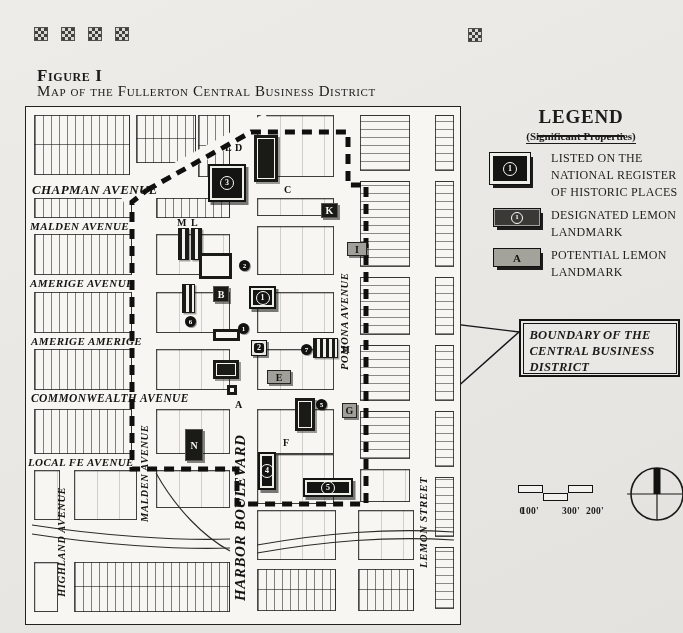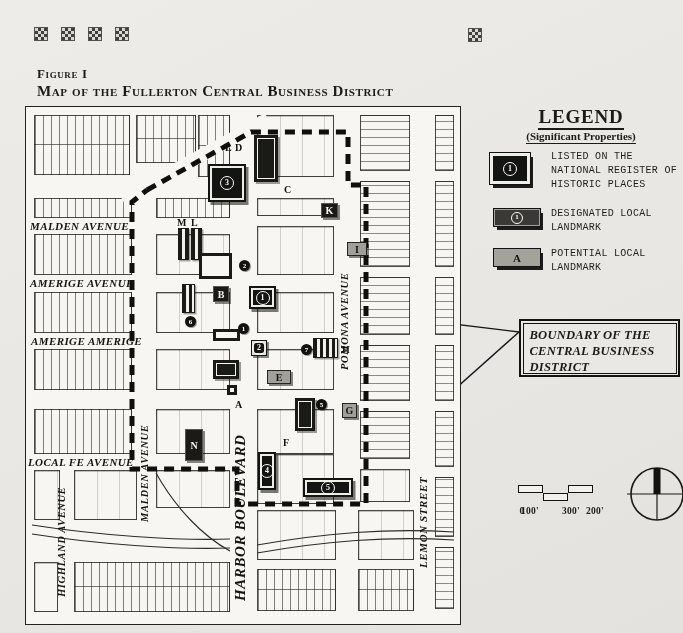--- a/index.html
+++ b/index.html
@@ -8,22 +8,22 @@
     background:linear-gradient(155deg,#edece8 0%,#e8e7e3 55%,#e3e2de 100%);
     font-family:"Liberation Serif",serif;color:#1b1b19;
   }
   .abs{position:absolute;}
   .smallcaps{font-variant:small-caps;}
   
   .ornament{position:absolute;width:12px;height:12px;
     background:conic-gradient(#33322f 25%,#d8d7d3 0 50%,#33322f 0 75%,#d8d7d3 0);
     background-size:6px 6px;border:1px solid #44433f;opacity:.92;}
   
-  #fig-label{left:37px;top:66px;font-size:13px;letter-spacing:.6px;font-weight:600;}
-  #fig-title{left:37px;top:83px;font-size:15px;letter-spacing:.6px;font-weight:700;}
+  #fig-label{left:37px;top:66px;font-size:17px;letter-spacing:.6px;font-weight:600;}
+  #fig-title{left:37px;top:83px;font-size:15px;letter-spacing:.6px;font-weight:400;}
   
   #map{left:25px;top:106px;width:434px;height:517px;background:#f7f6f2;
     border:1.6px solid #22221f;}
   #map-blocks,#map-streets,#map-landmarks{position:absolute;inset:0;}
   #map-svg{position:absolute;inset:0;width:434px;height:517px;}
   .block{position:absolute;border:1px solid rgba(30,30,27,.8);box-sizing:border-box;}
   .block.v{background-image:
      repeating-linear-gradient(90deg,rgba(30,30,27,.55) 0 1px,transparent 1px 8px),
      linear-gradient(transparent 0 48%,rgba(30,30,27,.6) 48% 50%,transparent 50%);}
   .block.h{background-image:
@@ -64,33 +64,33 @@
   .bldg-striped{border:1px solid #1a1a17;
     background:repeating-linear-gradient(90deg,#1a1a17 0 3px,#f1f0ec 3px 6px);
     box-shadow:1.5px 1.5px 0 rgba(15,15,13,.35);}
   
   #boundary{fill:none;stroke:#0f0f0d;stroke-width:5;stroke-dasharray:10 7;}
   #diag-road{stroke:#f7f6f2;stroke-width:13;}
   .rail{fill:none;stroke:#2c2b28;stroke-width:1.1;}
   
   #legend-title{left:519px;top:106px;width:124px;text-align:center;font-size:19px;
     font-weight:bold;letter-spacing:.8px;}
-  #legend-title span{border-bottom:2.4px solid #1b1b19;padding-bottom:1px;}
+  #legend-title span{border-bottom:2.4px solid #1b1b19;padding-bottom:8px;}
   #legend-sub{left:519px;top:130px;width:124px;text-align:center;font-size:11px;font-weight:bold;}
   #legend-sub span{border-bottom:1.6px solid #1b1b19;padding-bottom:1px;}
   .legend-icon{position:absolute;}
   .legend-icon .shadow{position:absolute;left:4px;top:5px;width:100%;height:100%;background:#1c1c1a;}
   .legend-icon .face{position:absolute;left:0;top:0;width:100%;height:100%;
     display:flex;align-items:center;justify-content:center;border:1px solid #111;}
   .face.national{background:#141412;box-shadow:inset 0 0 0 3px rgba(250,250,246,.95);}
   .face.designated{background:#3a3936;box-shadow:inset 0 0 0 1px rgba(250,250,246,.55);}
   .face.potential{background:#a3a29b;}
   .face.potential b{color:#13130f;font-size:11px;}
-  .legend-text{position:absolute;width:130px;font-size:10px;letter-spacing:.3px;
-    line-height:1.42;color:#1d1d1b;font-family:Liberation Mono, monospace;}
+  .legend-text{position:absolute;width:130px;font-size:12px;letter-spacing:.3px;
+    line-height:1.42;color:#1d1d1b;}
   
   #callout{left:519px;top:319px;width:161px;height:58px;border:2.2px solid #131311;
     background:#e9e8e4;box-sizing:border-box;}
   #callout .inner{position:absolute;inset:1.5px;border:1.2px solid #131311;
     padding:3px 6px;font-weight:bold;font-style:italic;font-size:12.6px;line-height:1.28;
     letter-spacing:.2px;}
   
   #pointer-svg{position:absolute;left:0;top:0;width:683px;height:633px;pointer-events:none;}
   #pointer-svg line{stroke:#16161a;stroke-width:1.4;}
   #scalebar{left:510px;top:484px;width:110px;height:34px;}
@@ -166,23 +166,25 @@
         <path d="M6,418 C70,428 150,434 204,432" class="rail"></path>
         <path d="M6,427 C70,437 150,443 204,441" class="rail"></path>
         <path d="M231,438 C300,426 360,421 428,425" class="rail"></path>
         <path d="M231,446 C300,434 360,429 428,433" class="rail"></path>
         <path d="M130,366 C150,402 178,430 204,444" class="rail"></path>
       </g>
 
   <polyline id="boundary" points="121,83 225,25 322,25 322,78 340,78 340,397 211,397 211,362 106,362 106,95 121,83"></polyline>
     </svg>
   <div id="map-streets">
+      <div class="street-h" style="font-size: 13px; left: 6px; top: 75px;">CHAPMAN AVENUE</div>
       <div class="street-h" style="font-size: 11px; left: 4px; top: 113px;">MALDEN AVENUE</div>
       <div class="street-h" style="font-size: 11px; left: 4px; top: 170px;">AMERIGE AVENUE</div>
       <div class="street-h" style="font-size: 11px; left: 5px; top: 228px;">AMERIGE AMERIGE</div>
+      <div class="street-h" style="font-size: 11.5px; left: 5px; top: 285px;">COMMONWEALTH AVENUE</div>
       <div class="street-h" style="font-size: 11px; left: 2px; top: 349px;">LOCAL FE AVENUE</div>
       <div class="street-v" style="font-size: 10.5px; left: 30px; top: 365px; width: 15.5px; height: 140px;">HIGHLAND AVENUE</div>
       <div class="street-v" style="font-size: 10.5px; left: 113px; top: 314px; width: 15.5px; height: 104px;">MALDEN AVENUE</div>
       <div class="street-v" style="font-size: 15px; left: 206px; top: 318px; width: 20px; height: 186px;">HARBOR BOULEVARD</div>
       <div class="street-v" style="font-size: 10.5px; left: 313px; top: 114px; width: 15.5px; height: 200px;">POMONA AVENUE</div>
       <div class="street-v" style="font-size: 11px; left: 391px; top: 346px; width: 16px; height: 138px;">LEMON STREET</div>
     </div>
   <div id="map-landmarks">
       <div class="lm nr-big" style="left: 182px; top: 57px; width: 38px; height: 38px;">
         <span class="circ">3</span>
@@ -241,29 +243,29 @@
     </div>
 </div>
 <div class="legend-text" style="left:551px;top:150px;">LISTED ON THE NATIONAL REGISTER OF HISTORIC PLACES</div>
 
 <div class="legend-icon" style="left:493px;top:208px;width:46px;height:17px;">
   <div class="shadow"></div>
   <div class="face designated">
       <span class="circ" style="width:10px;height:10px;font-size:7px;">1</span>
     </div>
 </div>
-<div class="legend-text" style="left:551px;top:207px;">DESIGNATED LOCAL LANDMARK</div>
+<div class="legend-text" style="left:551px;top:207px;">DESIGNATED LEMON LANDMARK</div>
 
 <div class="legend-icon" style="left:493px;top:248px;width:46px;height:17px;">
   <div class="shadow"></div>
   <div class="face potential">
       <b>A</b>
     </div>
 </div>
-<div class="legend-text" style="left:551px;top:247px;">POTENTIAL LOCAL LANDMARK</div>
+<div class="legend-text" style="left:551px;top:247px;">POTENTIAL LEMON LANDMARK</div>
 
 <div id="callout" class="abs">
   <div class="inner">BOUNDARY OF THE CENTRAL BUSINESS DISTRICT</div>
 </div>
 
 <div id="scalebar" class="abs">
   <div class="seg s1"></div>
   <div class="seg s2"></div>
   <div class="seg s3"></div>
   <span class="scale-label" style="left:-1px;">0</span>

